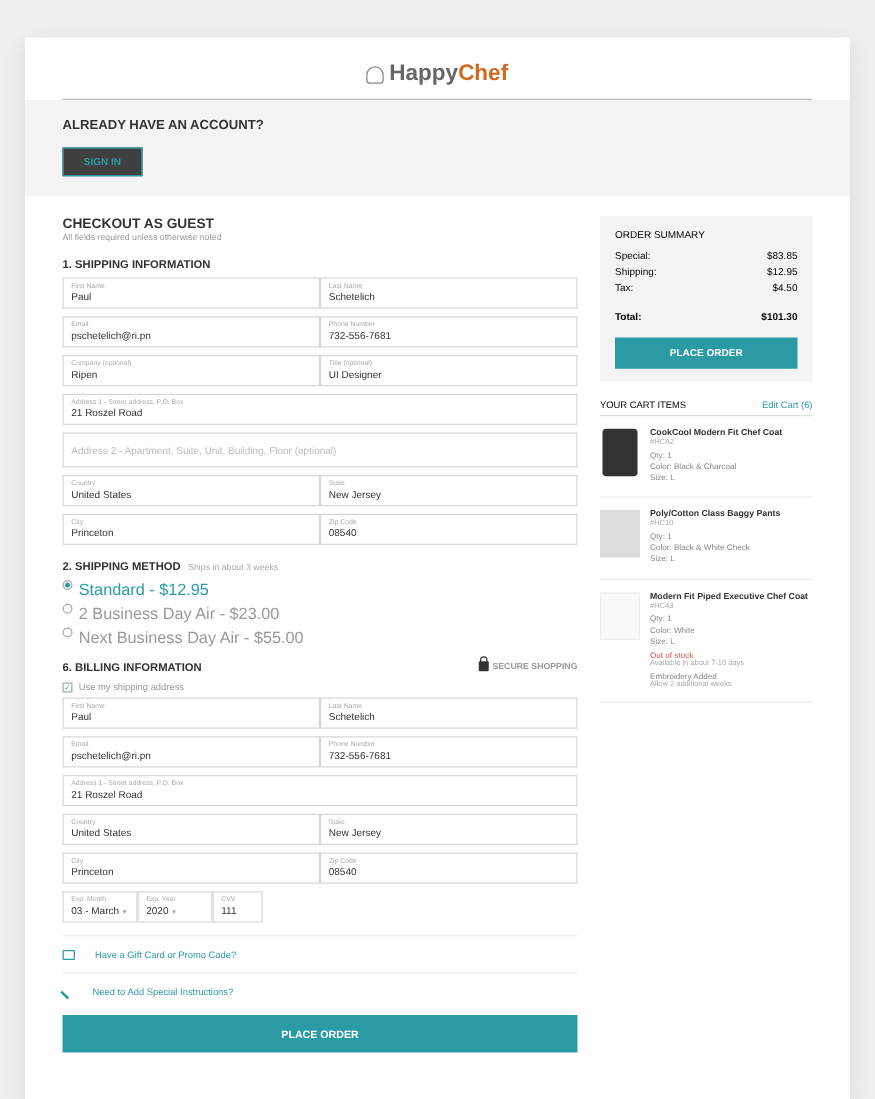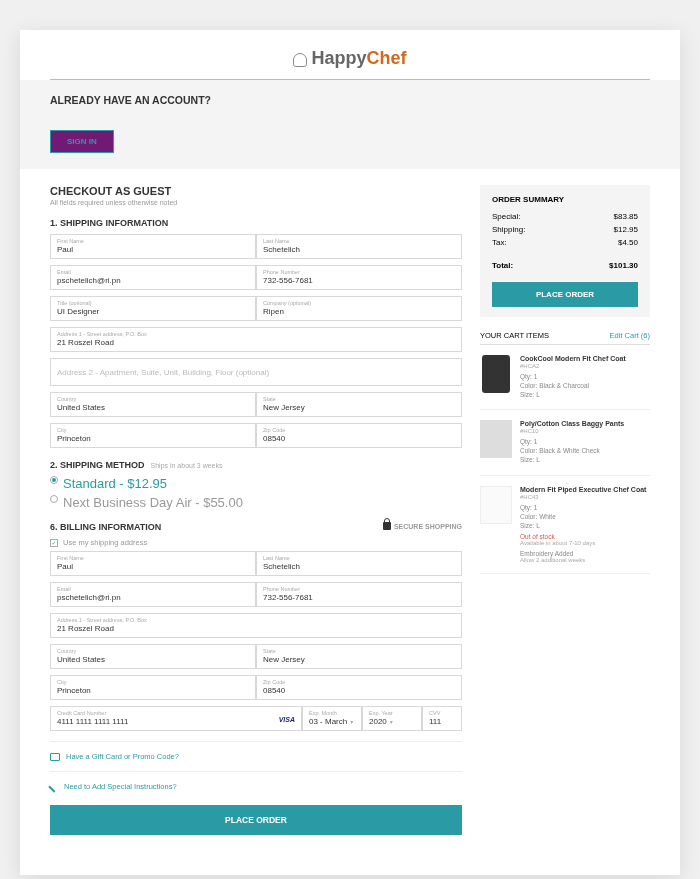--- a/index.html
+++ b/index.html
@@ -5,22 +5,22 @@
 *{box-sizing:border-box;margin:0;padding:0}
 body{font-family:Arial,Helvetica,sans-serif;background:#f0f0f0;display:flex;justify-content:center;padding:30px 0}
 .page{width:660px;background:#fff;box-shadow:0 4px 20px rgba(0,0,0,0.1);padding:0 0 40px 0}
 .logo{text-align:center;padding:18px 0 10px}
 .logo-text{font-size:18px;font-weight:bold}
 .logo-happy{color:#666}
 .logo-chef{color:#d2691e}
 .logo-icon{display:inline-block;width:14px;height:14px;border:1.5px solid #888;border-radius:50% 50% 20% 20%;margin-right:4px;vertical-align:middle}
 hr.top{border:none;border-top:1px solid #bbb;margin:0 30px}
 .account-bar{background:#f4f4f4;margin:0;padding:14px 30px 16px}
-.account-bar h3{font-size:10.5px;font-weight:bold;color:#333;margin-bottom:24px}
-.signin-btn{border:1px solid #2a9ba5;background:#701a75;color:#2a9ba5;font-size:8px;font-weight:bold;padding:6px 16px;cursor:pointer}
+.account-bar h3{font-size:10.5px;font-weight:bold;color:#333;margin-bottom:12px}
+.signin-btn{border:1px solid #2a9ba5;background:#404040;color:#2a9ba5;font-size:8px;font-weight:bold;padding:6px 16px;cursor:pointer}
 .main{display:flex;padding:16px 30px 0;gap:18px}
 .left{flex:1}
 .right{width:170px}
 h2.guest{font-size:11px;font-weight:bold;color:#333}
 .sub{font-size:7px;color:#999;margin-top:2px}
 h3.section{font-size:9px;font-weight:bold;color:#333;margin-top:12px;margin-bottom:6px}
 .ships{font-size:7px;color:#aaa;font-weight:normal;margin-left:6px}
 .row{display:flex;gap:0;margin-bottom:6px}
 .field{flex:1;border:1px solid #d8d8d8;padding:3px 6px 4px;position:relative}
 .field.full{flex:none;width:100%}
@@ -31,26 +31,26 @@
 .card-icon{position:absolute;right:6px;top:50%;transform:translateY(-50%);font-size:7px;color:#1a1f71;font-weight:bold;font-style:italic}
 .radio-row{font-size:13px;color:#999;margin:4px 0;display:flex;align-items:flex-start;gap:5px}
 .radio-row .r{width:8px;height:8px;border:1px solid #aaa;border-radius:50%;display:inline-flex;align-items:center;justify-content:center}
 .radio-row.sel .r::after{content:"";width:4px;height:4px;background:#2a9ba5;border-radius:50%}
 .radio-row.sel{color:#2a9ba5}
 .check-row{font-size:7.5px;color:#999;margin:4px 0;display:flex;align-items:center;gap:5px}
 .check-row .c{width:8px;height:8px;border:1px solid #aaa;display:inline-flex;align-items:center;justify-content:center;font-size:6px;color:#2a9ba5}
 .secure{float:right;font-size:7px;color:#999;display:flex;align-items:center;gap:3px}
 .lock{width:8px;height:8px;background:#333;border-radius:1px;position:relative}
 .lock::before{content:"";position:absolute;width:4px;height:4px;border:1px solid #333;border-radius:3px 3px 0 0;top:-4px;left:1px}
-.link-row{font-size:7.5px;color:#2a9ba5;margin:8px 0;display:flex;align-items:center;gap:6px}
+.link-row{font-size:7.5px;color:#2a9ba5;margin:8px 0;display:flex;align-items:center;gap:16px}
 .link-icon{width:10px;height:8px;border:1px solid #2a9ba5;border-radius:1px}
 .pencil{width:8px;height:8px;display:inline-block;transform:rotate(-45deg);border-left:2px solid #2a9ba5}
 .place-order{width:100%;background:#2a9ba5;color:#fff;border:none;padding:10px;font-size:8.5px;font-weight:bold;cursor:pointer;margin-top:6px}
 .summary{background:#f4f4f4;padding:10px 12px;font-size:8px}
-.summary h4{font-size:8px;font-weight:bold;margin-bottom:8px}
+.summary h4{font-size:8px;font-weight:normal;margin-bottom:8px}
 .sum-row{display:flex;justify-content:space-between;margin:4px 0}
 .sum-row.total{font-weight:bold;margin-top:10px;padding-top:4px}
 .summary .place-order{margin-top:8px;font-size:8px;padding:8px}
 .cart-head{display:flex;justify-content:space-between;margin-top:14px;padding-bottom:4px;border-bottom:1px solid #ddd;font-size:7.5px}
 .cart-head .edit{color:#2a9ba5}
 .cart-item{display:flex;gap:8px;padding:10px 0;border-bottom:1px solid #eee}
 .thumb{width:32px;height:38px;background:#f5f5f5;display:flex;align-items:center;justify-content:center}
 .thumb.dark{background:#333;border-radius:3px;width:28px;margin:0 2px}
 .thumb.pants{background:#ddd}
 .thumb.white{background:#fafafa;border:1px solid #eee}
@@ -100,26 +100,26 @@
             <span class="field-lbl">Email</span>
             <span class="field-val">pschetelich@ri.pn</span>
           </div>
         <div class="field">
             <span class="field-lbl">Phone Number</span>
             <span class="field-val">732-556-7681</span>
           </div>
       </div>
       <div class="row">
         <div class="field">
+            <span class="field-lbl">Company (optional)</span>
+            <span class="field-val">Ripen</span>
+          </div>
+        <div class="field">
             <span class="field-lbl">Title (optional)</span>
             <span class="field-val">UI Designer</span>
-          </div>
-        <div class="field">
-            <span class="field-lbl">Company (optional)</span>
-            <span class="field-val">Ripen</span>
           </div>
       </div>
       <div class="row">
         <div class="field full">
             <span class="field-lbl">Address 1 - Street address, P.O. Box</span>
             <span class="field-val">21 Roszel Road</span>
           </div>
       </div>
       <div class="row">
         <div class="field full placeholder empty">
@@ -144,20 +144,24 @@
         <div class="field">
             <span class="field-lbl">Zip Code</span>
             <span class="field-val">08540</span>
           </div>
       </div>
 
       <h3 class="section"><span>2. SHIPPING METHOD</span><span class="ships">Ships in about 3 weeks</span></h3>
       <div class="radio-row sel">
           <span class="r"></span>
           <span>Standard  -  $12.95</span>
+        </div>
+      <div class="radio-row">
+          <span class="r"></span>
+          <span>2 Business Day Air  -  $23.00</span>
         </div>
       <div class="radio-row">
           <span class="r"></span>
           <span>Next Business Day Air  -  $55.00</span>
         </div>
 
       <h3 class="section"><span>6. BILLING INFORMATION</span>
         <span class="secure">
             <span class="lock"></span>
             <span>SECURE SHOPPING</span>
@@ -207,25 +211,20 @@
         <div class="field">
             <span class="field-lbl">City</span>
             <span class="field-val">Princeton</span>
           </div>
         <div class="field">
             <span class="field-lbl">Zip Code</span>
             <span class="field-val">08540</span>
           </div>
       </div>
       <div class="row">
-        <div class="field" style="flex:2">
-            <span class="field-lbl">Credit Card Number</span>
-            <span class="field-val">4111 1111 1111 1111</span>
-            <span class="card-icon">VISA</span>
-          </div>
         <div class="field w60">
             <span class="field-lbl">Exp. Month</span>
             <span class="field-val"><span>03 - March</span><span class="chev">▾</span></span>
           </div>
         <div class="field w60">
             <span class="field-lbl">Exp. Year</span>
             <span class="field-val"><span>2020</span><span class="chev">▾</span></span>
           </div>
         <div class="field w40">
             <span class="field-lbl">CVV</span>

